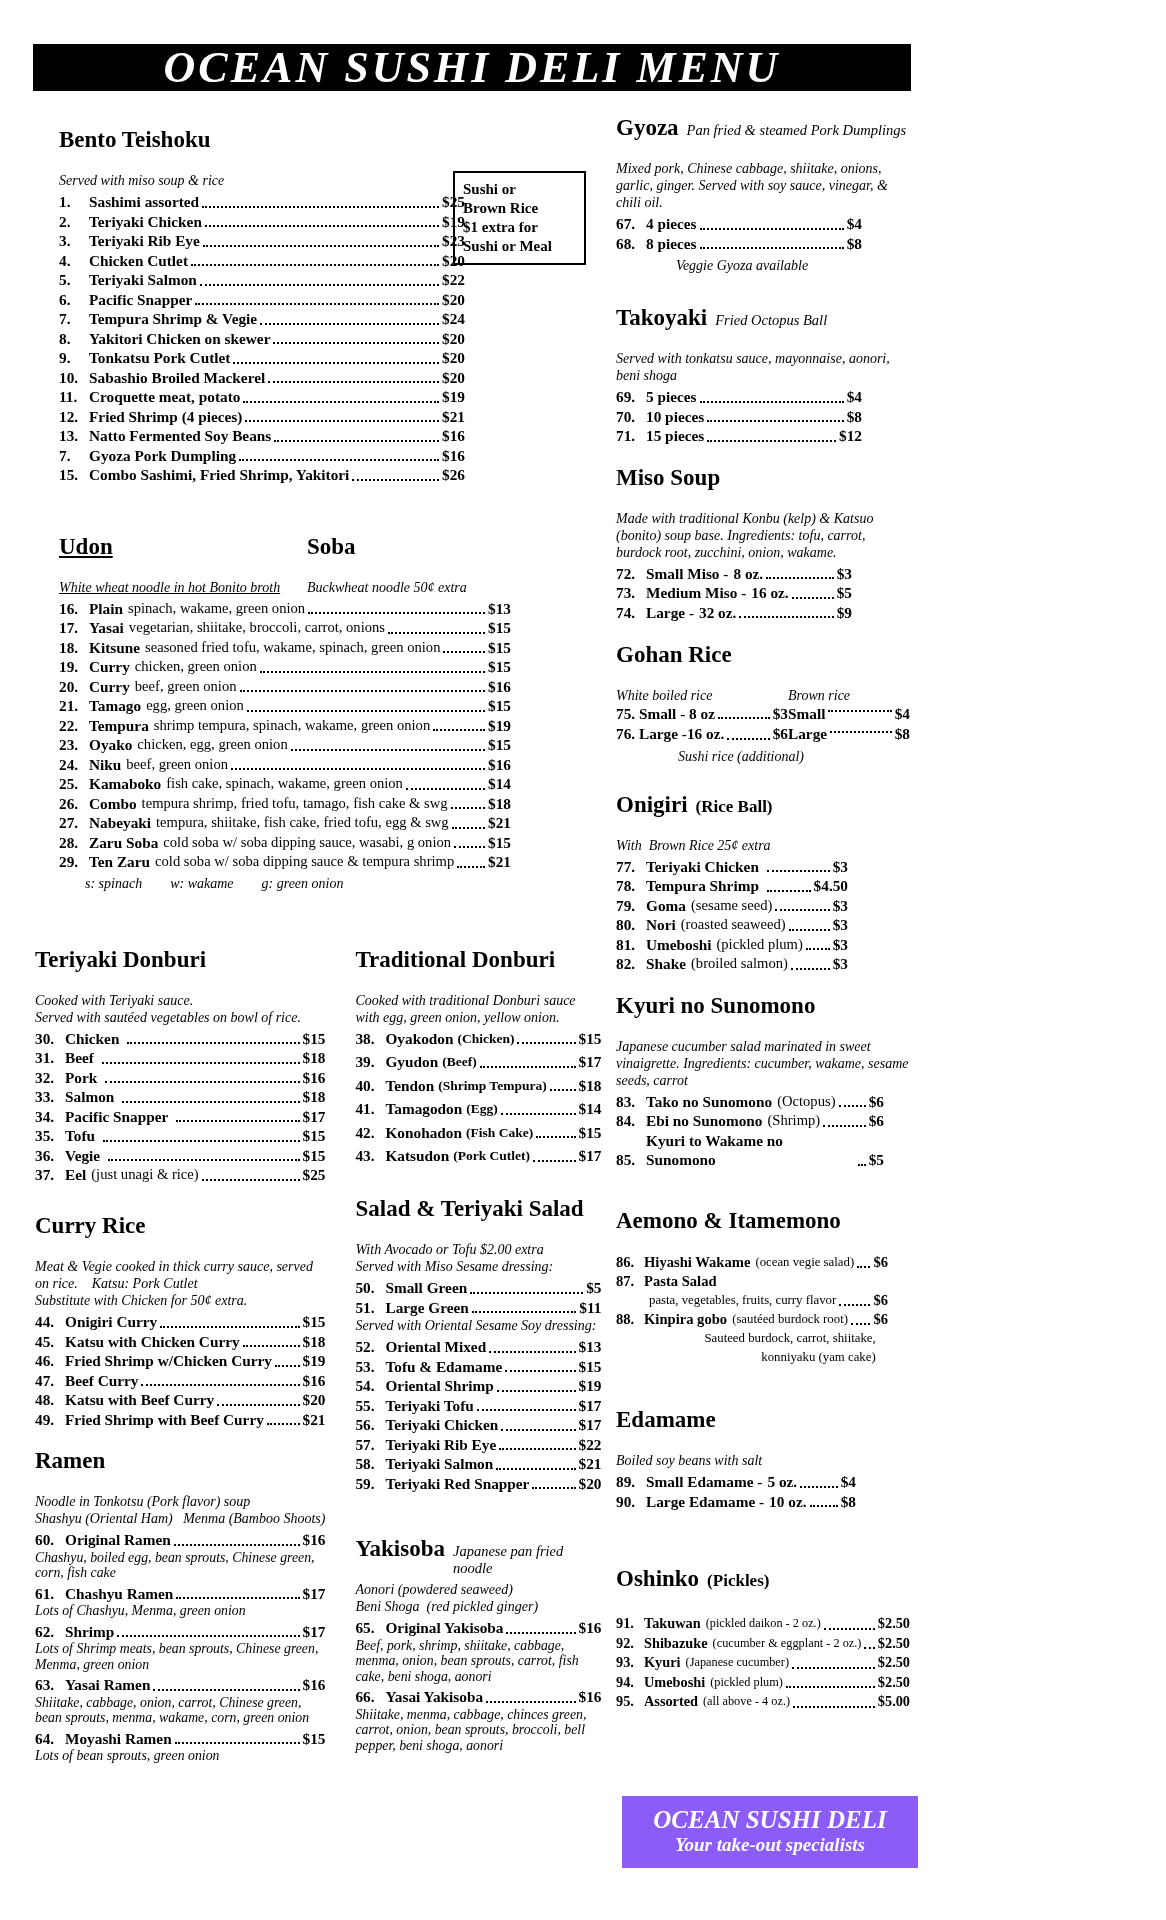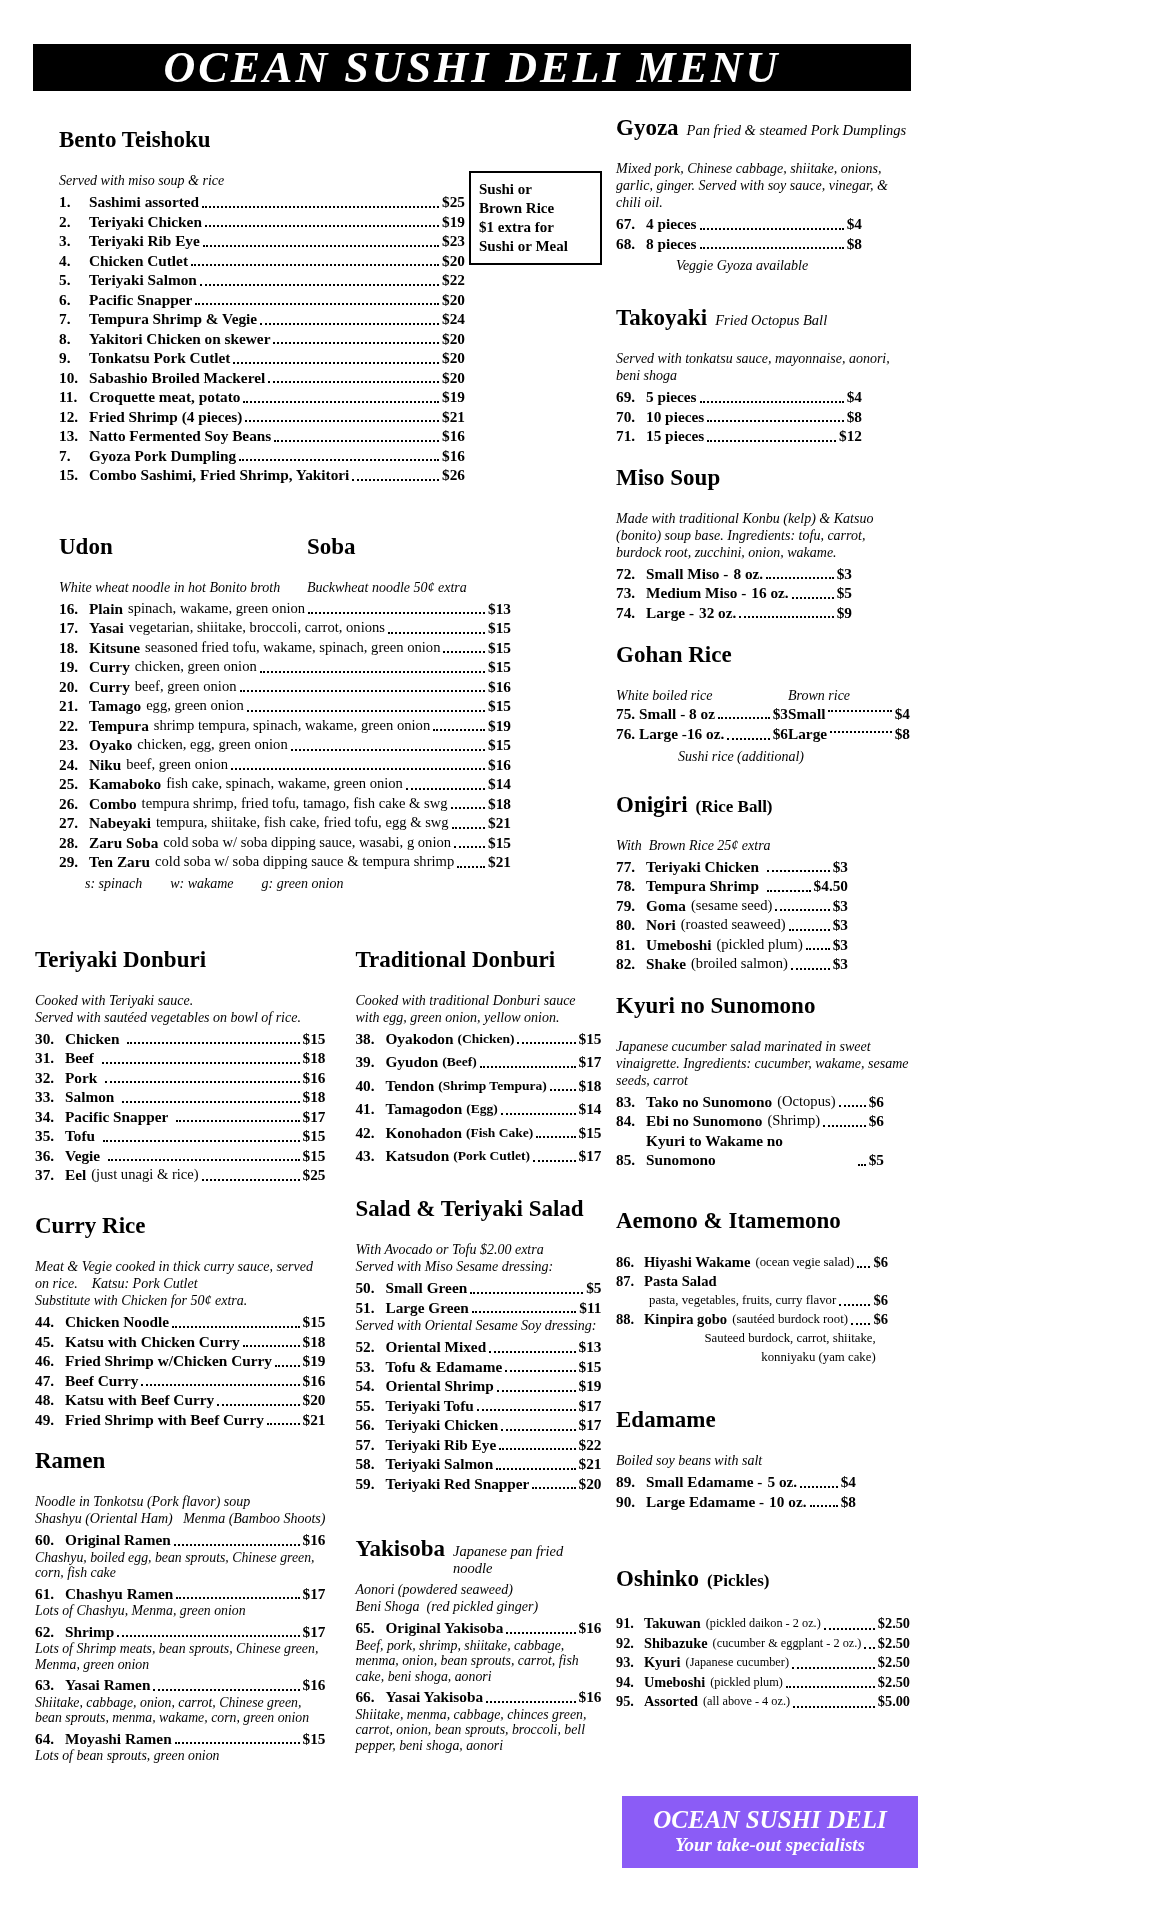--- a/index.html
+++ b/index.html
@@ -19,24 +19,24 @@
   .desc{font-weight:400;font-size:14.6px;margin-left:5px;text-align:right;}
   .descb{font-weight:700;font-size:13.5px;margin-left:4px;}
   .size{font-weight:700;margin-left:5px;}
   .dots{flex:1 1 8px;min-width:6px;border-bottom:2px dotted #000;margin:0 3px 4px 3px;}
   .no-price .dots{border-bottom:none;}
   .price{font-weight:700;white-space:nowrap;}
   .items{margin-top:3px;}
   .idesc{font-style:italic;font-size:13.8px;line-height:15.5px;margin:0 0 3px 0;}
   .center{text-align:center;}
   .bento-wrap{position:relative;min-height:340px;}
-  .sushi-box{position:absolute;left:434px;top:44px;width:113px;border:2px solid #000;padding:7px 8px;}
+  .sushi-box{position:absolute;left:418px;top:44px;width:113px;border:2px solid #000;padding:7px 8px;}
   .box-line{font-weight:700;font-size:15px;line-height:19px;}
   .dual-head{display:flex;}
-  .dh1{flex:0 0 248px;}
+  .dh1{flex:0 0 248px;text-decoration:underline;}
   .legend{margin:3px 0 0 26px;}
   .two-col{display:flex;gap:30px;margin-top:36px;}
   .colA{flex:0 0 270px;}
   .colB{flex:0 0 246px;}
   .spaced .row{margin-bottom:4px;}
   .hrow{display:flex;align-items:baseline;gap:8px;}
   .hside{font-style:italic;font-size:14.5px;}
   .hsideb{font-weight:700;font-size:17px;}
   .gohan-cols{display:flex;font-size:14px;margin-top:2px;}
   .gc1{flex:0 0 172px;}
@@ -355,21 +355,21 @@
       </section>
 
       <section class="sec" style="margin-top:28px;">
         <h2 class="h1">Curry Rice</h2>
         <div class="note">Meat &amp; Vegie cooked in thick curry sauce, served on rice.    Katsu: Pork Cutlet</div>
         <div class="note">Substitute with Chicken for 50¢ extra.</div>
         <div class="items">
 
         <div class="row">
             <span class="num">44.</span>
-            <span class="nm">Chicken Noodle</span>
+            <span class="nm">Onigiri Curry</span>
             <span class="dots"></span>
             <span class="price">$15</span>
           </div>
             <div class="row">
             <span class="num">45.</span>
             <span class="nm">Katsu with Chicken Curry</span>
             <span class="dots"></span>
             <span class="price">$18</span>
           </div>
             <div class="row">

